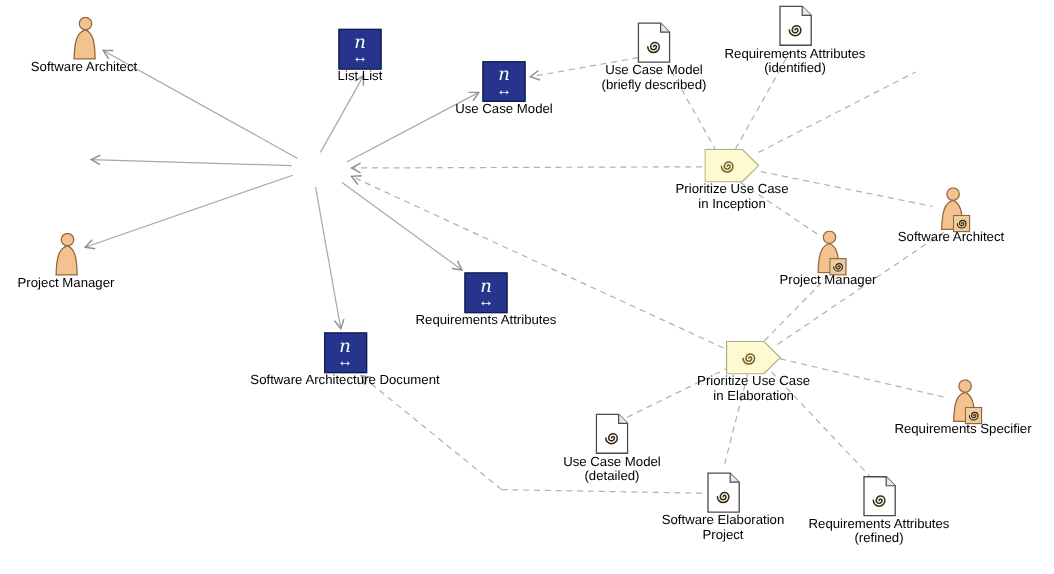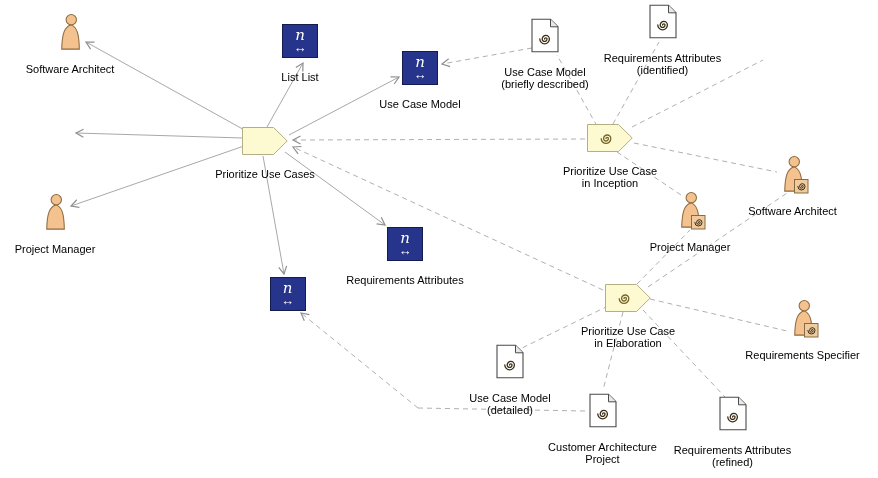--- a/index.html
+++ b/index.html
@@ -5,21 +5,21 @@
   * { margin:0; padding:0; box-sizing:border-box; }
   html,body { background:#fff; }
   body { font-family:"Liberation Sans", sans-serif; }
   .canvas { position:relative; width:878px; height:478px; background:#fff; overflow:hidden; }
   .defs { position:absolute; width:0; height:0; }
   .edges { position:absolute; left:0; top:0; }
   .edges line { stroke:#a8a8a8; stroke-width:1; }
   .edges g.dashed line { stroke:#b0b0b0; stroke-dasharray:5 4; }
 
   .node { position:absolute; display:flex; flex-direction:column; align-items:center; text-align:center; }
-  .node .label { font-size:11px; line-height:12px; color:#000; margin-top:13px; }
+  .node .label { font-size:11px; line-height:12px; color:#000; margin-top:0; }
   .node .label .l1, .node .label .l2 { display:block; }
 
   .iconwrap { position:relative; display:inline-block; line-height:0; }
   .badge { position:absolute; right:-4px; bottom:-2px; }
 
   .artifact-icon { width:36px; height:34px; background:#26348b; border:1px solid #131c4e;
                    display:flex; flex-direction:column; align-items:center; justify-content:center;
                    color:#fff; }
   .a-n { font-family:"DejaVu Serif", serif; font-style:italic; font-size:15px; line-height:13px; }
   .a-arrow { font-size:13px; line-height:12px; }
@@ -130,21 +130,21 @@
       <svg class="badge badge-spiral" width="15" height="15" viewBox="0 0 15 15">
         <rect x="0.5" y="0.5" width="13.5" height="13.5" fill="#efcb9e" stroke="#8a6a42"></rect>
         <g transform="translate(7.4,7.4) scale(0.75)">
             <use href="#sym-spiral"></use>
           </g>
       </svg>
     </span>
     <span class="label">Project Manager</span>
   </div>
 
-  <div class="node" style="left:730px;top:300px;width:145px">
+  <div class="node" style="left:730px;top:316px;width:145px">
     <span class="iconwrap">
       <svg width="24" height="36" viewBox="0 0 22 34">
           <use href="#sym-person"></use>
         </svg>
       <svg class="badge badge-spiral" width="15" height="15" viewBox="0 0 15 15">
         <rect x="0.5" y="0.5" width="13.5" height="13.5" fill="#efcb9e" stroke="#8a6a42"></rect>
         <g transform="translate(7.4,7.4) scale(0.75)">
             <use href="#sym-spiral"></use>
           </g>
       </svg>
@@ -174,28 +174,23 @@
       <span class="a-arrow">↔</span>
     </span>
     <span class="label">Requirements Attributes</span>
   </div>
 
   <div class="node" style="left:200px;top:277px;width:175px">
     <span class="artifact-icon">
       <span class="a-n">n</span>
       <span class="a-arrow">↔</span>
     </span>
-  </div>
-
-  <div class="node" style="left:210px;top:127px;width:110px">
-    <svg width="46" height="28" viewBox="0 0 46 28">
-      <polygon points="0.5,0.5 31.5,0.5 45.2,14 31.5,27.5 0.5,27.5" fill="#fdfad2" stroke="#b4ae85"></polygon>
-    </svg>
-    <span class="label">Prioritize Use Cases</span>
-  </div>
+    <span class="label">Software Architecture Document</span>
+  </div>
+
 
   <div class="node" style="left:550px;top:124px;width:120px">
     <svg class="pent-spiral" width="46" height="28" viewBox="0 0 46 28">
       <polygon points="0.5,0.5 31.5,0.5 45.2,14 31.5,27.5 0.5,27.5" fill="#fdfad2" stroke="#b4ae85"></polygon>
       <g transform="translate(19,14.6)">
           <use href="#sym-spiral"></use>
         </g>
     </svg>
     <span class="label">
       <span class="l1">Prioritize Use Case</span>
@@ -244,21 +239,21 @@
       <span class="l1">Use Case Model</span>
       <span class="l2">(detailed)</span>
     </span>
   </div>
 
   <div class="node" style="left:540px;top:393px;width:125px">
     <svg class="page-svg" width="28" height="35" viewBox="0 0 28 34">
         <use href="#sym-page"></use>
       </svg>
     <span class="label">
-      <span class="l1">Customer Architecture</span>
+      <span class="l1">Software Elaboration</span>
       <span class="l2">Project</span>
     </span>
   </div>
 
   <div class="node" style="left:665px;top:396px;width:135px">
     <svg class="page-svg" width="28" height="35" viewBox="0 0 28 34">
         <use href="#sym-page"></use>
       </svg>
     <span class="label">
       <span class="l1">Requirements Attributes</span>

